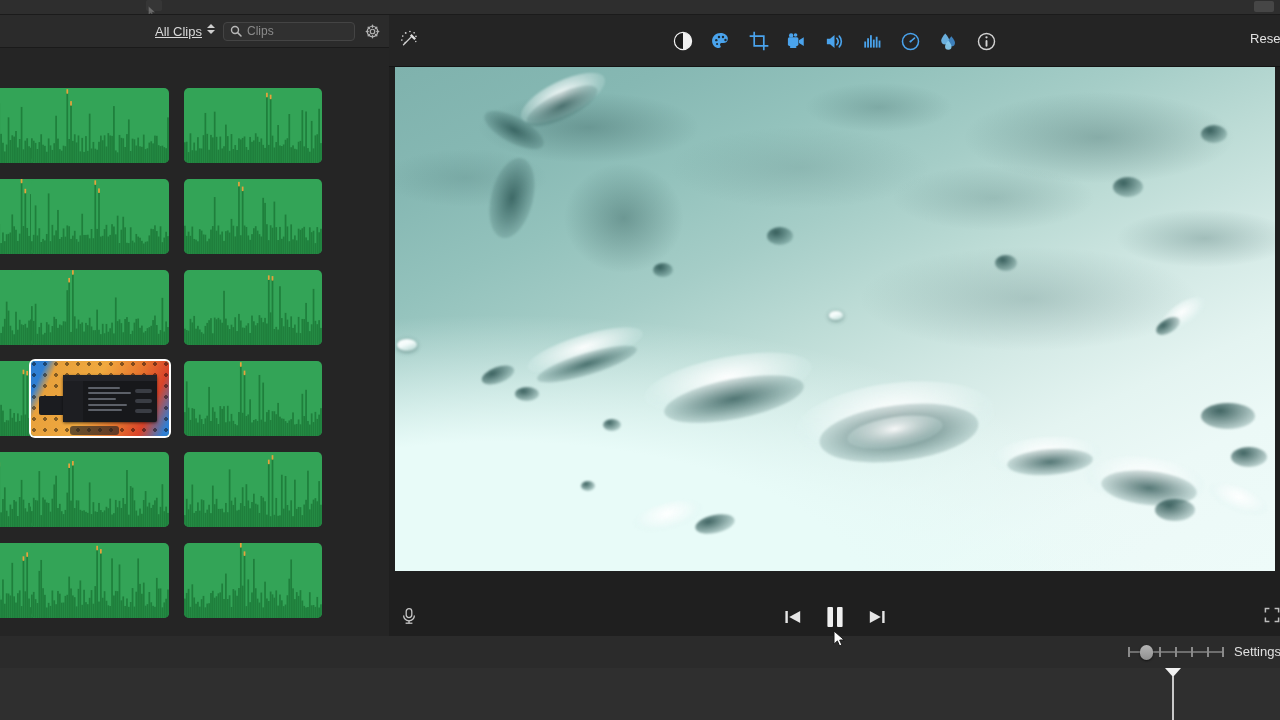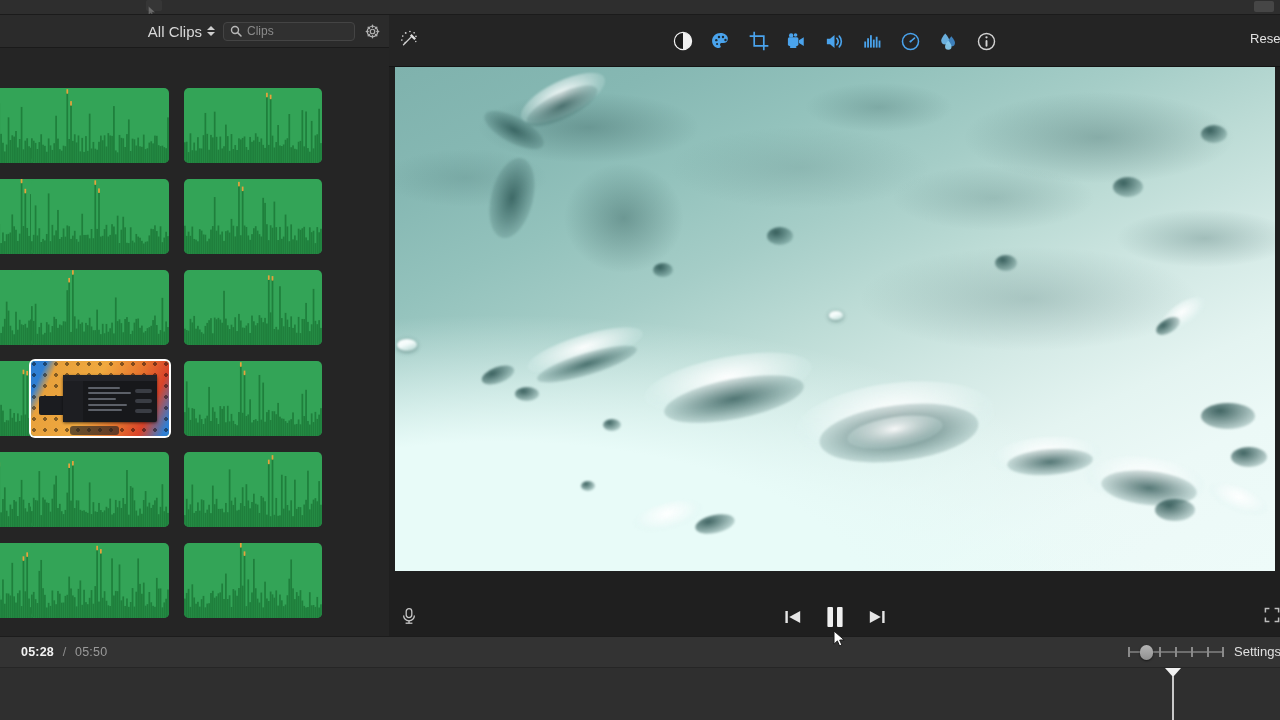--- a/index.html
+++ b/index.html
@@ -41,22 +41,22 @@
     background: #252525;
   }
   .browser-toolbar {
     position: absolute; left: 0; top: 0; width: 389px; height: 33px;
     background: #2b2b2b;
     border-bottom: 1px solid #1a1a1a;
     display: flex; align-items: center; justify-content: flex-end;
     padding-right: 8px; gap: 8px;
   }
   .allclips-btn {
-    display: flex; align-items: center; gap: 5px;
-    color: #d8d8d8; font-size: 15px; cursor: default;
+    display: flex; gap: 5px;
+    color: #d8d8d8; font-size: 13px; cursor: default; text-decoration: underline;
   }
   .stepper {
     display: flex; flex-direction: column; gap: 2px; line-height: 0;
   }
   .stepper i {
     display: block; width: 0; height: 0;
     border-left: 4px solid transparent; border-right: 4px solid transparent;
   }
   .stepper .up { border-bottom: 4px solid #cfcfcf; }
   .stepper .dn { border-top: 4px solid #cfcfcf; }
@@ -1932,27 +1932,20 @@
             <path d="M1.4 5.4 L1.4 1.4 L5.4 1.4"></path>
             <path d="M10.6 1.4 L14.6 1.4 L14.6 5.4"></path>
             <path d="M14.6 10.6 L14.6 14.6 L10.6 14.6"></path>
             <path d="M5.4 14.6 L1.4 14.6 L1.4 10.6"></path>
           </g>
         </svg>
       </div>
     </div>
   </div>
 
-  <div class="timeline-bar">
-    <div class="time-readout">
-      <span class="cur">05:28</span>
-      <span class="sep">/</span>
-      <span class="tot">05:50</span>
-    </div>
-  </div>
 
   <div class="zoom-slider">
     <div class="track"></div>
     <div class="tick" style="left:0px;"></div>
     <div class="tick" style="left:15px;"></div>
     <div class="tick" style="left:31px;"></div>
     <div class="tick" style="left:47px;"></div>
     <div class="tick" style="left:63px;"></div>
     <div class="tick" style="left:79px;"></div>
     <div class="tick" style="left:94px;"></div>

